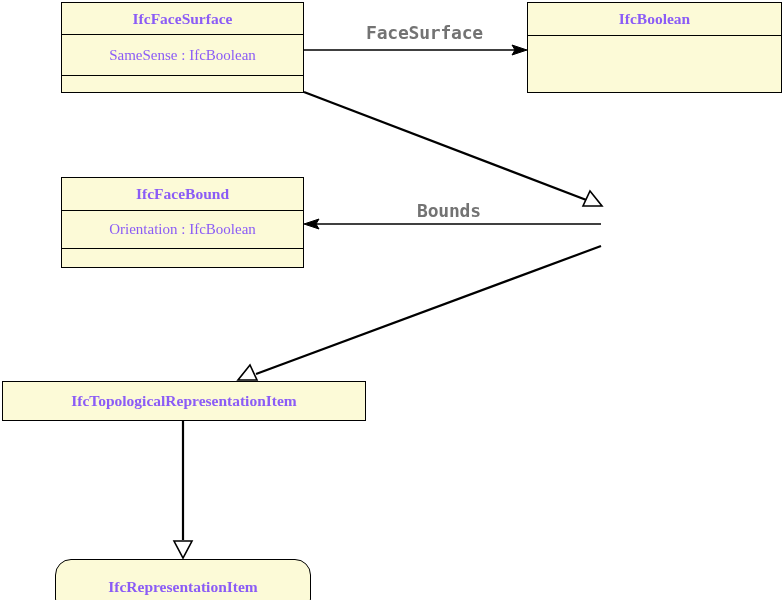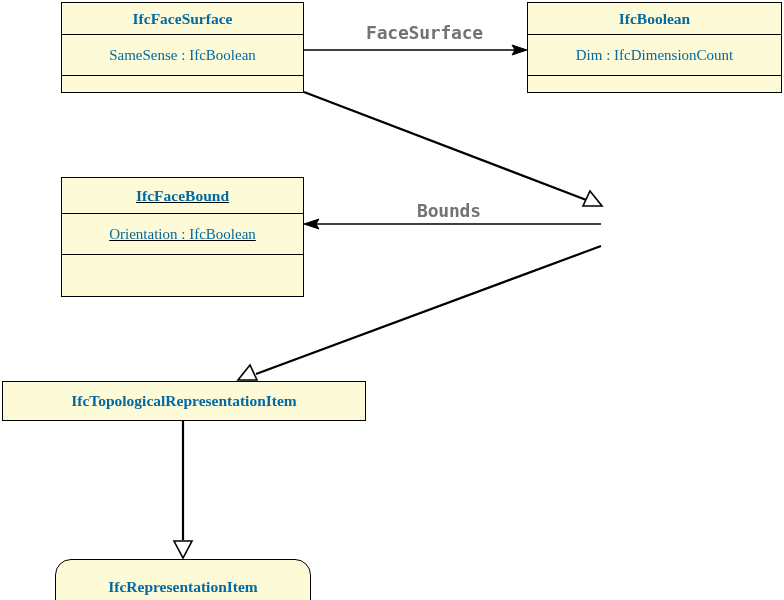--- a/index.html
+++ b/index.html
@@ -23,21 +23,21 @@
     border: 1.6px solid #000000;
     display: flex;
     flex-direction: column;
   }
   .uml-row {
     box-sizing: border-box;
     display: flex;
     align-items: center;
     justify-content: center;
     text-align: center;
-    color: #0369a1;
+    color: #8b5cf6;
     white-space: nowrap;
     overflow: hidden;
   }
   .uml-row.title {
     font-weight: bold;
     font-size: 15.5px;
   }
   .uml-row.attr {
     font-weight: normal;
     font-size: 15px;
@@ -108,25 +108,24 @@
   </svg>
 
   <div class="uml-box" style="left:61px; top:2px; width:243px; height:91px;">
     <div class="uml-row title" style="height:32px;">IfcFaceSurface</div>
     <div class="uml-row attr" style="height:42px;">SameSense : IfcBoolean</div>
     <div class="uml-row empty" style="height:17px;"></div>
   </div>
 
   <div class="uml-box" style="left:527px; top:2px; width:255px; height:91px;">
     <div class="uml-row title" style="height:32px;">IfcBoolean</div>
-    <div class="uml-row attr" style="height:42px;">Dim : IfcDimensionCount</div>
     <div class="uml-row empty" style="height:17px;"></div>
   </div>
 
-  <div class="uml-box" style="left:61px; top:177px; width:243px; height:120px;text-decoration:underline;">
+  <div class="uml-box" style="left:61px; top:177px; width:243px; height:91px;">
     <div class="uml-row title" style="height:35px;">IfcFaceBound</div>
     <div class="uml-row attr" style="height:41px;">Orientation : IfcBoolean</div>
     <div class="uml-row empty" style="height:20px;"></div>
   </div>
 
 
   <div class="uml-box" style="left:2px; top:381px; width:364px; height:40px;">
     <div class="uml-row title" style="height:100%;border-radius:12px;">IfcTopologicalRepresentationItem</div>
   </div>
 

